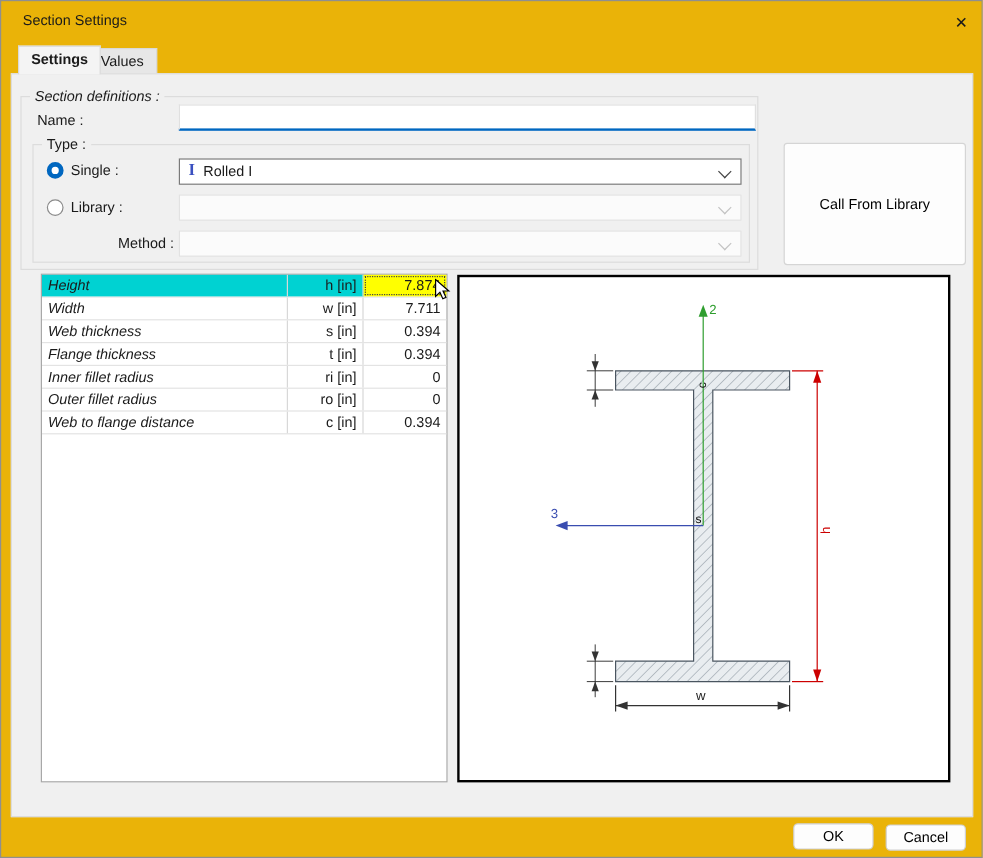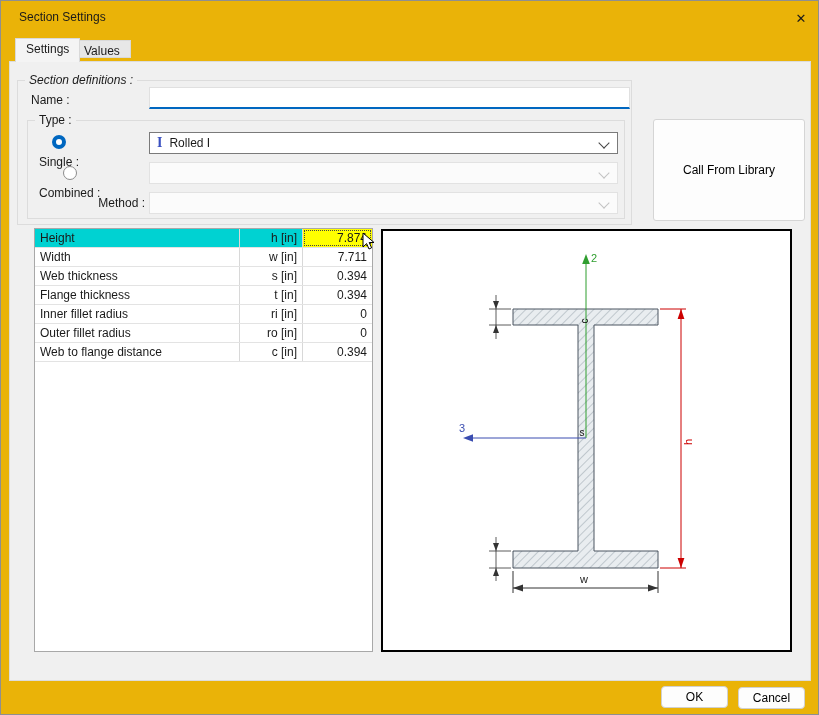--- a/index.html
+++ b/index.html
@@ -14,47 +14,47 @@
     background:#eab308;border:1px solid #8f8f8f;
     box-sizing:border-box;overflow:hidden;
   }
   .title{position:absolute;left:18px;top:9px;font-size:12px;}
   .close-btn{
     position:absolute;left:789px;top:7px;width:22px;height:22px;
     text-align:center;line-height:22px;font-size:13px;cursor:default;
   }
   
   .tab{
-    position:absolute;height:18px;line-height:20px;padding:0 10px;
+    position:absolute;height:36px;line-height:20px;padding:0 10px;
     border:1px solid #d9d9d9;background:#ececec;box-sizing:border-box;
     top:39px;
   }
   .tab.active{
-    left:14px;top:37px;height:24px;background:#f4f4f4;border-bottom:none;z-index:3;
+    left:14px;top:37px;height:24px;background:#f4f4f4;border-bottom:none;z-index:3;font-weight:bold;
   }
   .tab.inactive{left:72px;background:#e7e7e7;}
   .tab-panel{
     position:absolute;left:8px;top:60px;width:802px;height:620px;
     border:1px solid #dcdcdc;background:#f0f0f0;box-sizing:border-box;z-index:1;
   }
   
   .groupbox{position:absolute;border:1px solid #dcdcdc;z-index:2;}
   .groupbox-label{
     position:absolute;top:-8px;left:7px;background:#f0f0f0;padding:0 4px;white-space:nowrap;
   }
   .group-secdef{left:16px;top:79px;width:613px;height:143px;font-style:italic;}
   .group-type{left:26px;top:119px;width:596px;height:97px;}
   .lbl{position:absolute;z-index:4;white-space:nowrap;}
   .name-input{
     position:absolute;left:148px;top:86px;width:481px;height:22px;z-index:4;
     border:1px solid #e0e0e0;border-bottom:2px solid #0067c0;
     background:#fff;box-sizing:border-box;font:inherit;padding:0 6px;outline:none;
   }
   
-  .radio-row{position:absolute;display:flex;align-items:center;gap:6px;z-index:4;flex-direction:column;}
+  .radio-row{position:absolute;display:flex;align-items:center;gap:6px;z-index:4;}
   .radio{width:14px;height:14px;border-radius:50%;box-sizing:border-box;background:#fff;flex:0 0 auto;}
   .radio.on{border:4px solid #0067c0;}
   .radio.off{border:1px solid #8b8b8b;}
   
   .dropdown{
     position:absolute;height:22px;width:469px;left:148px;z-index:4;
     background:#fff;border:1px solid #7a7a7a;box-sizing:border-box;
     display:flex;align-items:center;padding:0 22px 0 7px;
   }
   .dropdown .chev{
@@ -72,21 +72,21 @@
     position:absolute;left:652px;top:118px;width:152px;height:102px;z-index:4;
     background:#fdfdfd;border:1px solid #d5d5d5;border-radius:3px;
     display:flex;align-items:center;justify-content:center;font:inherit;
   }
   
   .ptable{
     position:absolute;left:33px;top:227px;width:339px;height:424px;z-index:4;
     background:#fff;border:1px solid #a8a8a8;box-sizing:border-box;
   }
   .prow{display:flex;height:19px;border-bottom:1px solid #e3e3e3;box-sizing:border-box;}
-  .cell-name{width:205px;padding:2px 5px;border-right:1px solid #d8d8d8;box-sizing:border-box;overflow:hidden;white-space:nowrap;}
+  .cell-name{width:205px;padding:2px 5px;border-right:1px solid #d8d8d8;box-sizing:border-box;overflow:hidden;white-space:nowrap;font-style:italic;}
   .cell-sym{width:63px;padding:2px 5px;border-right:1px solid #d8d8d8;box-sizing:border-box;text-align:right;}
   .cell-val{flex:1;padding:2px 5px;box-sizing:border-box;text-align:right;}
   .prow.selected .cell-name,.prow.selected .cell-sym{background:#00d2d2;}
   .prow.selected .cell-val{background:#ffff00;outline:1px dotted #444;outline-offset:-2px;}
   
   .diagram{
     position:absolute;left:380px;top:228px;width:411px;height:423px;z-index:4;
     border:2px solid #000;background:#fff;box-sizing:border-box;
   }
   
@@ -127,21 +127,21 @@
     <span>Single :</span>
   </div>
   <div class="dropdown" style="top:131px;">
     <span class="ibeam-icon">I</span>
     <span>Rolled I</span>
     <span class="chev"></span>
   </div>
 
   <div class="radio-row" style="left:38px;top:165px;">
     <span class="radio off"></span>
-    <span>Combined :</span>
+    <span>Library :</span>
   </div>
   <div class="dropdown disabled" style="top:161px;">
     <span class="chev"></span>
   </div>
 
   <span class="lbl" style="left:58px;top:195px;width:86px;text-align:right;">Method :</span>
   <div class="dropdown disabled" style="top:191px;">
     <span class="chev"></span>
   </div>
 

